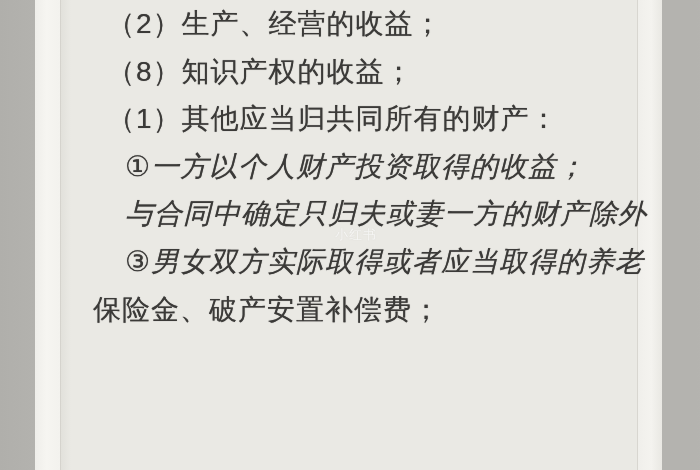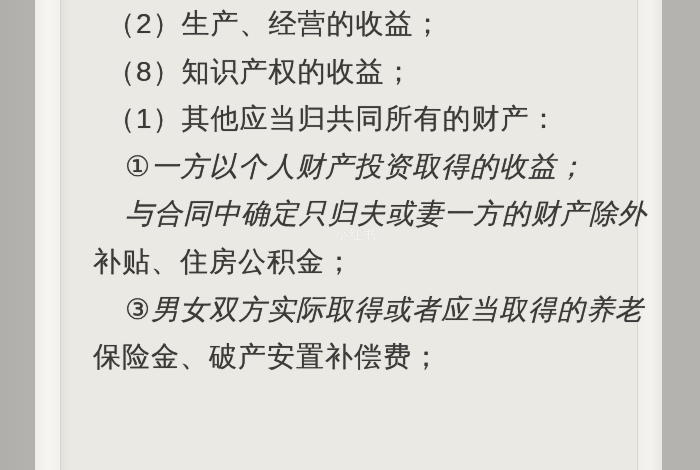--- a/index.html
+++ b/index.html
@@ -92,19 +92,18 @@
     <div class="paper-fold-shadow"></div>
     <div class="paper-edge-right"></div>
   </div>
 
   <div class="content">
     <div class="line item">（2）生产、经营的收益；</div>
     <div class="line item">（8）知识产权的收益；</div>
     <div class="line item">（1）其他应当归共同所有的财产：</div>
     <div class="line sub">①一方以个人财产投资取得的收益；</div>
     <div class="line sub">与合同中确定只归夫或妻一方的财产除外</div>
-    <div class="line cont">补贴、住房公积金；</div>
     <div class="line sub">③男女双方实际取得或者应当取得的养老</div>
     <div class="line cont">保险金、破产安置补偿费；</div>
   </div>
 
   <div class="watermark">小红书</div>
 </div>
 
 </body></html>

